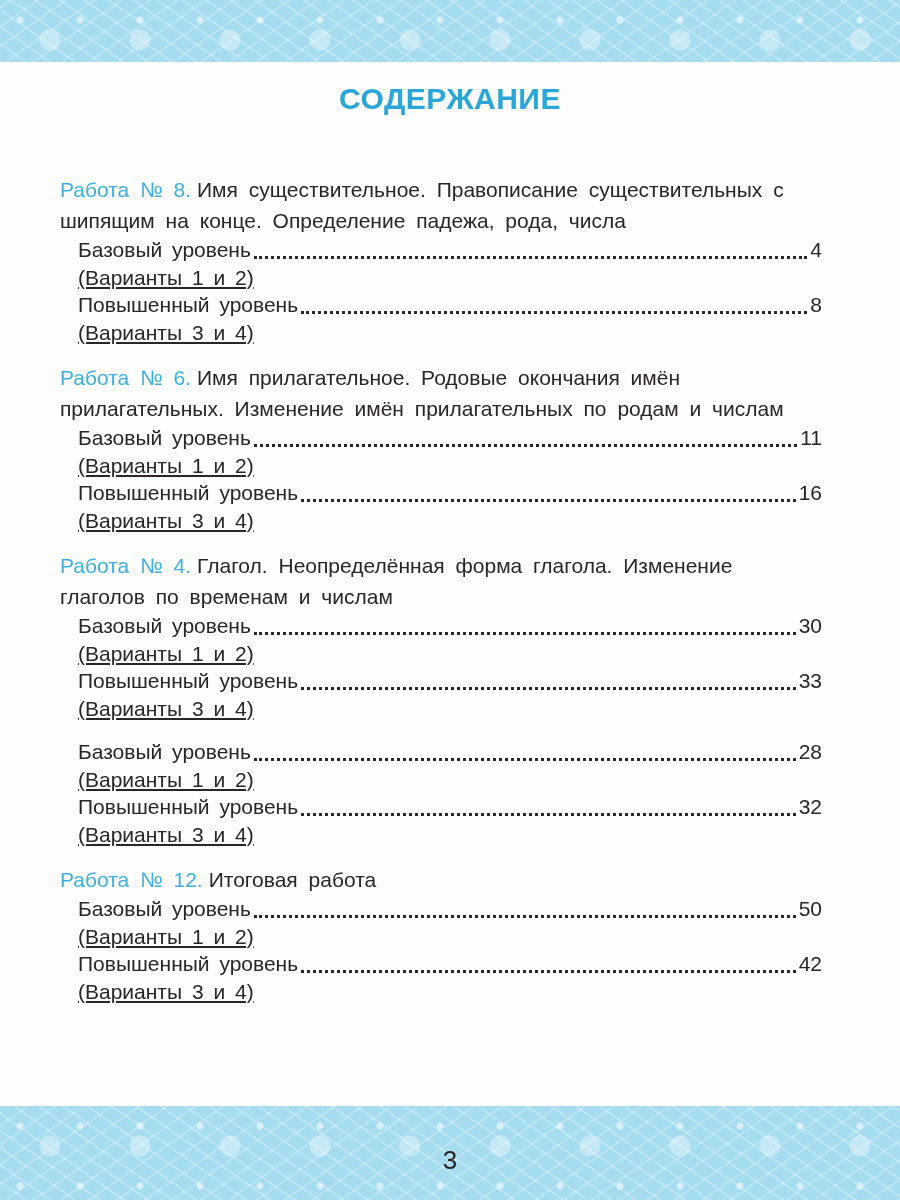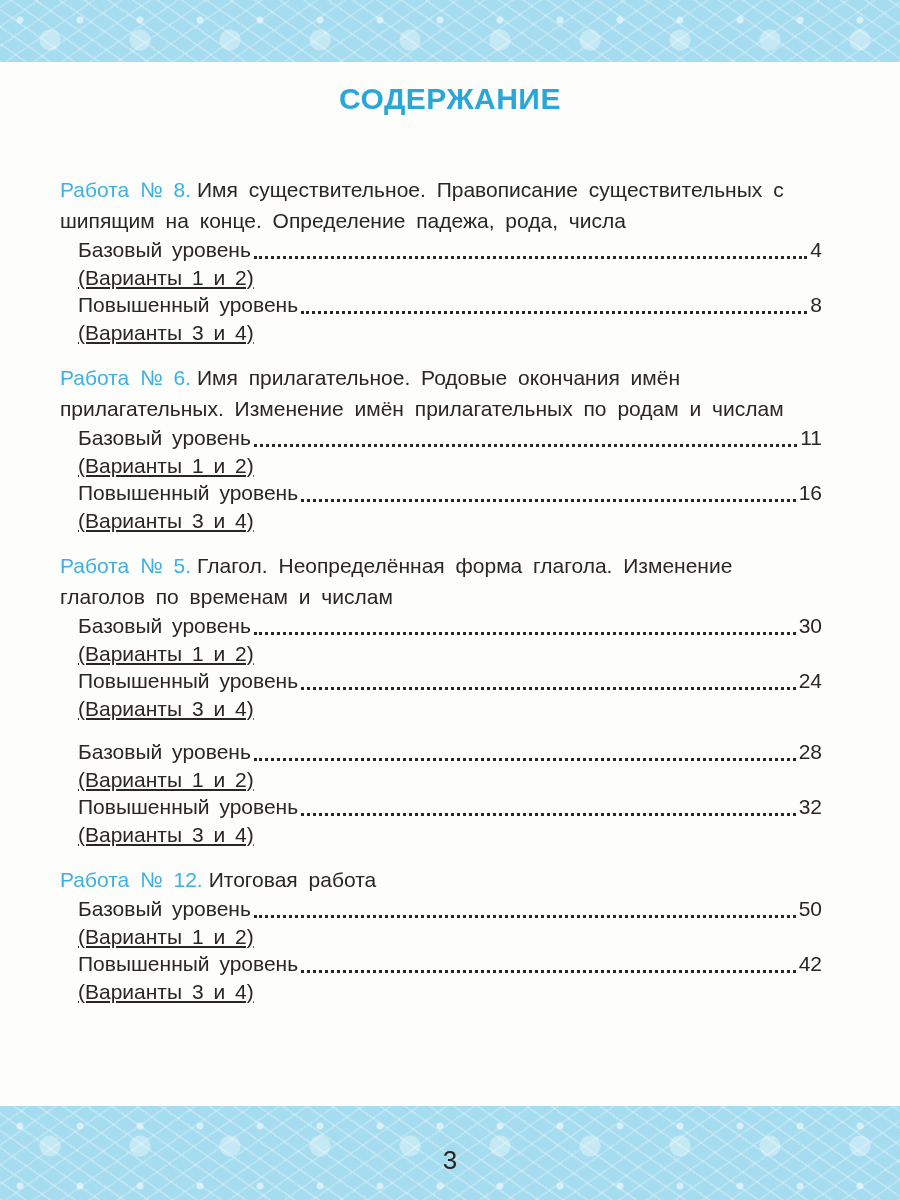--- a/index.html
+++ b/index.html
@@ -83,31 +83,31 @@
     <div class="variant">(Варианты 1 и 2)</div>
     <div class="entry">
         <span class="name">Повышенный уровень</span>
         <span class="dots"></span>
         <span class="page">16</span>
       </div>
     <div class="variant">(Варианты 3 и 4)</div>
   </div>
 
   <div class="section">
-    <div class="heading"><span class="label-blue">Работа № 5.</span><span>Глагол. Неопределённая форма глагола. Изменение глаголов по временам и числам</span></div>
+    <div class="heading"><span class="label-blue">Работа № 4.</span><span>Глагол. Неопределённая форма глагола. Изменение глаголов по временам и числам</span></div>
     <div class="entry">
         <span class="name">Базовый уровень</span>
         <span class="dots"></span>
         <span class="page">30</span>
       </div>
     <div class="variant">(Варианты 1 и 2)</div>
     <div class="entry">
         <span class="name">Повышенный уровень</span>
         <span class="dots"></span>
-        <span class="page">24</span>
+        <span class="page">33</span>
       </div>
     <div class="variant">(Варианты 3 и 4)</div>
   </div>
 
   <div class="section">
     <div class="entry">
         <span class="name">Базовый уровень</span>
         <span class="dots"></span>
         <span class="page">28</span>
       </div>

